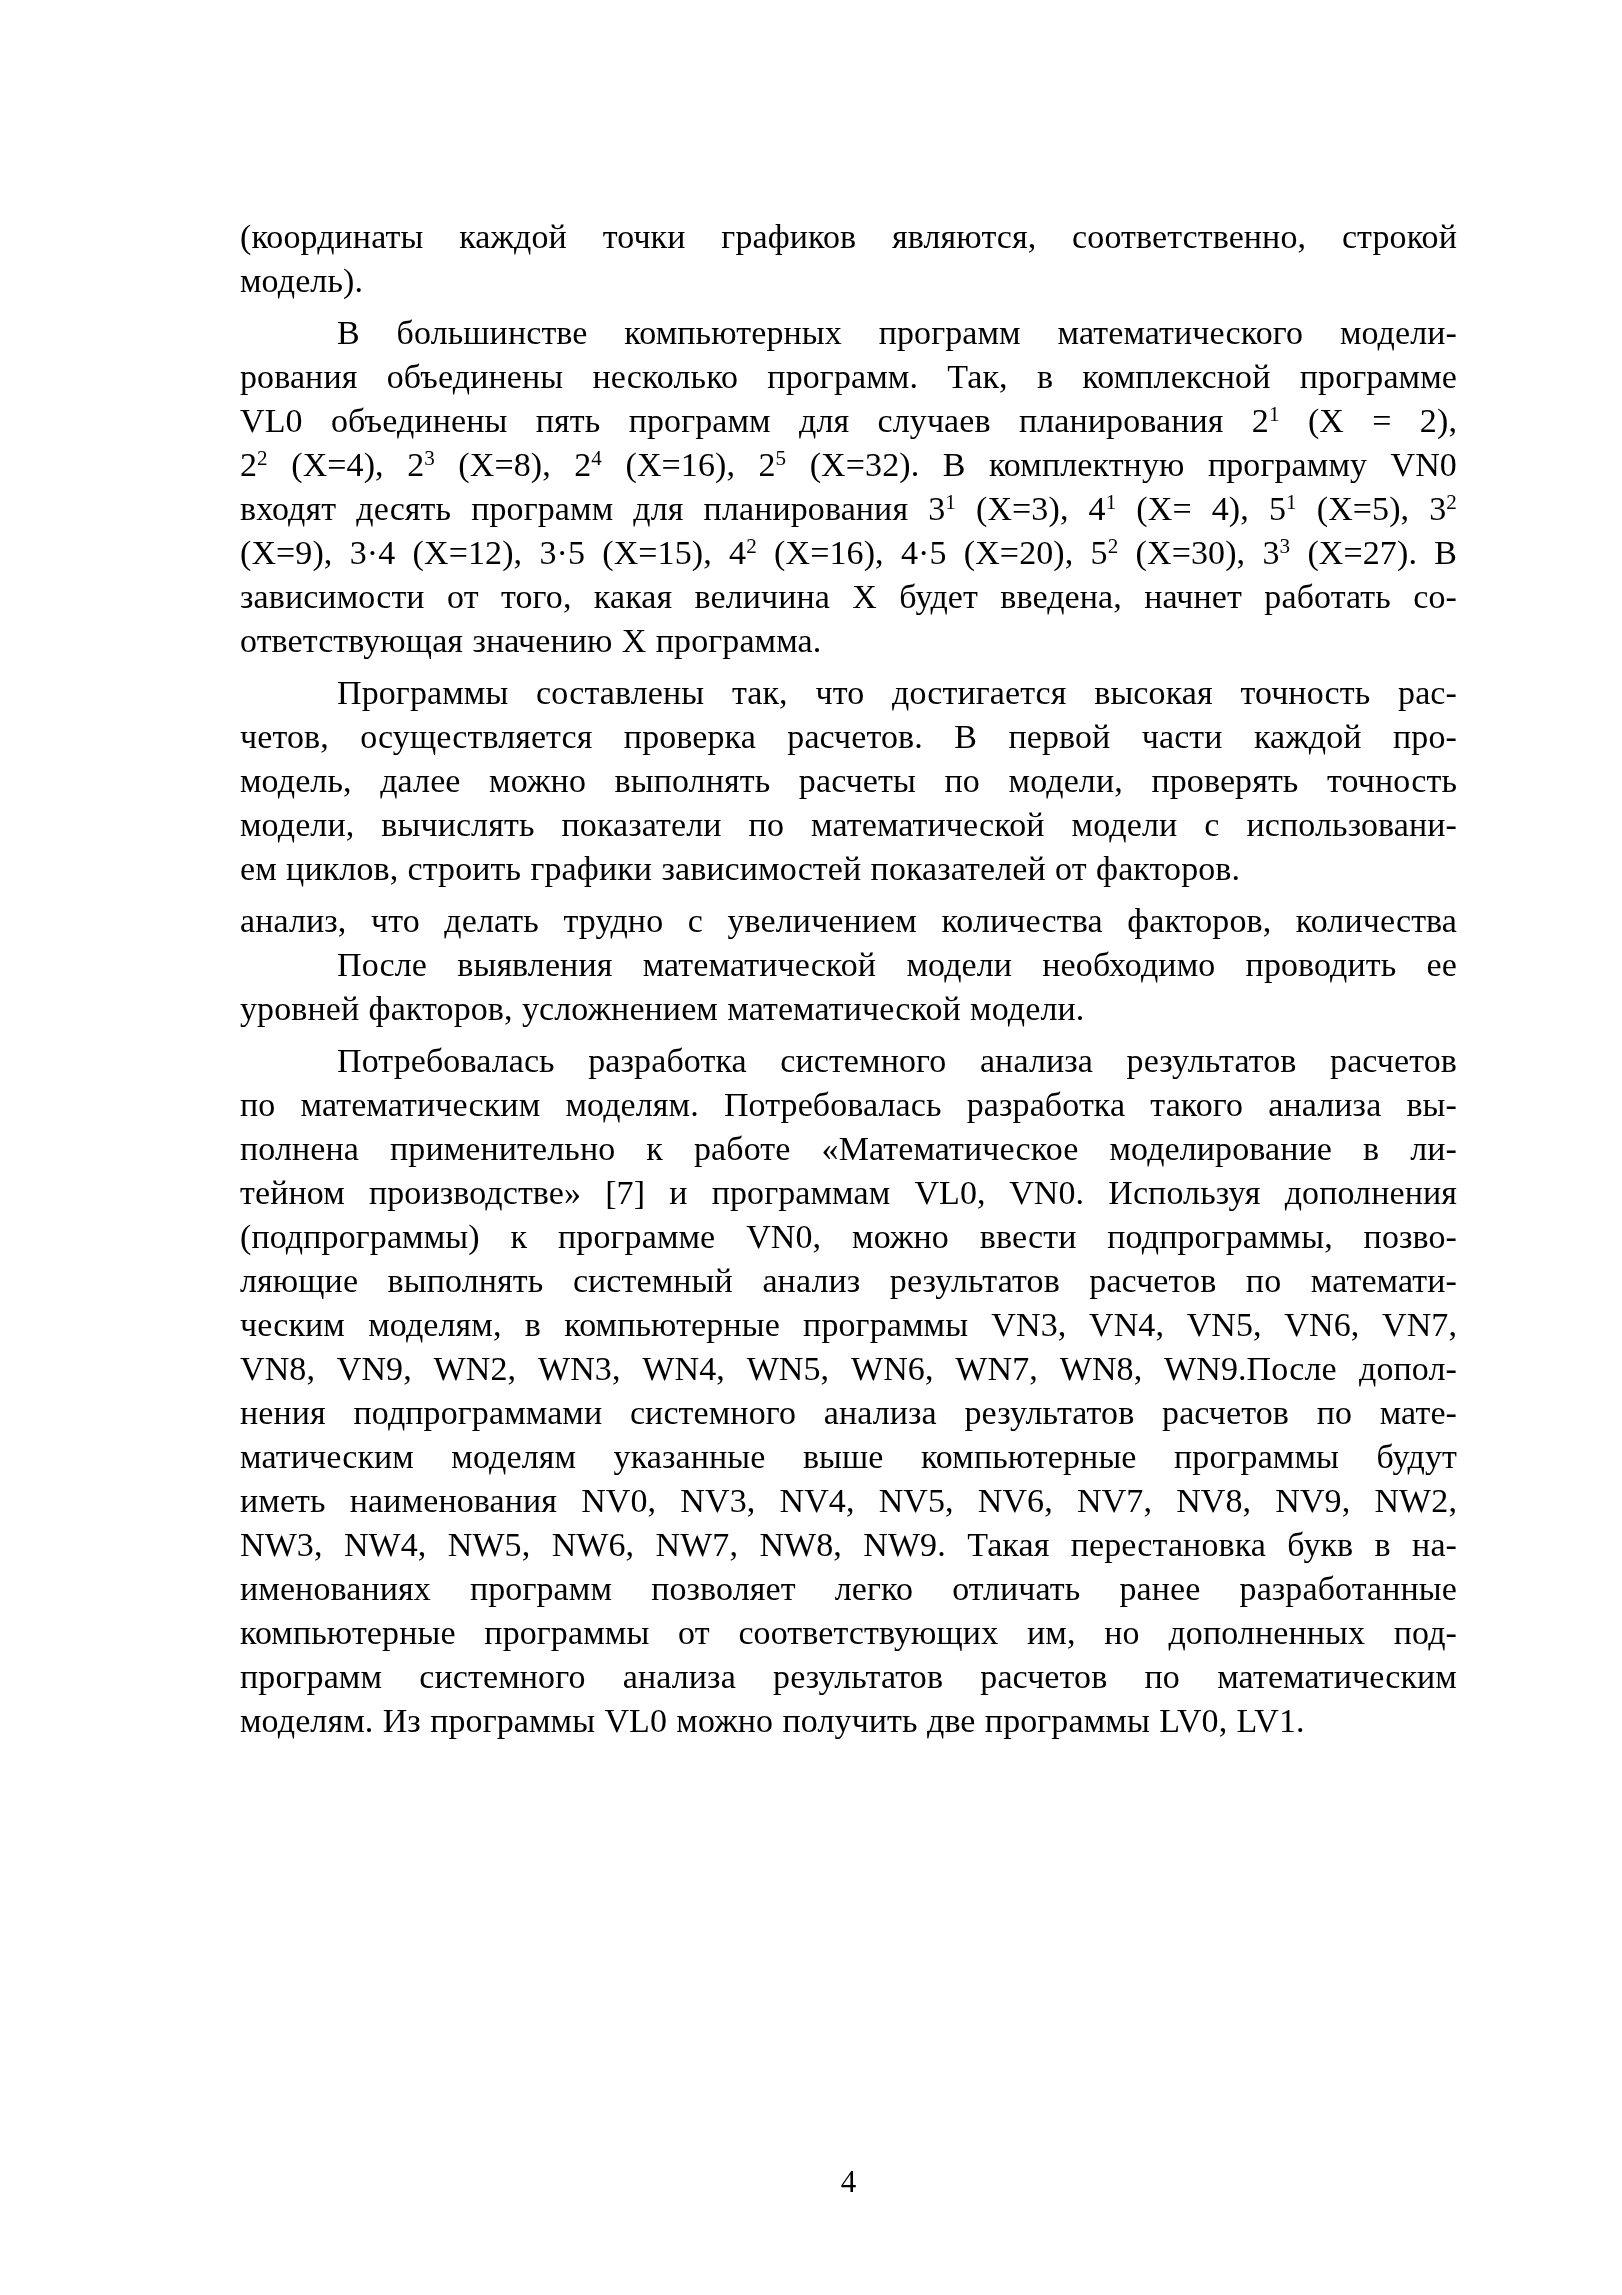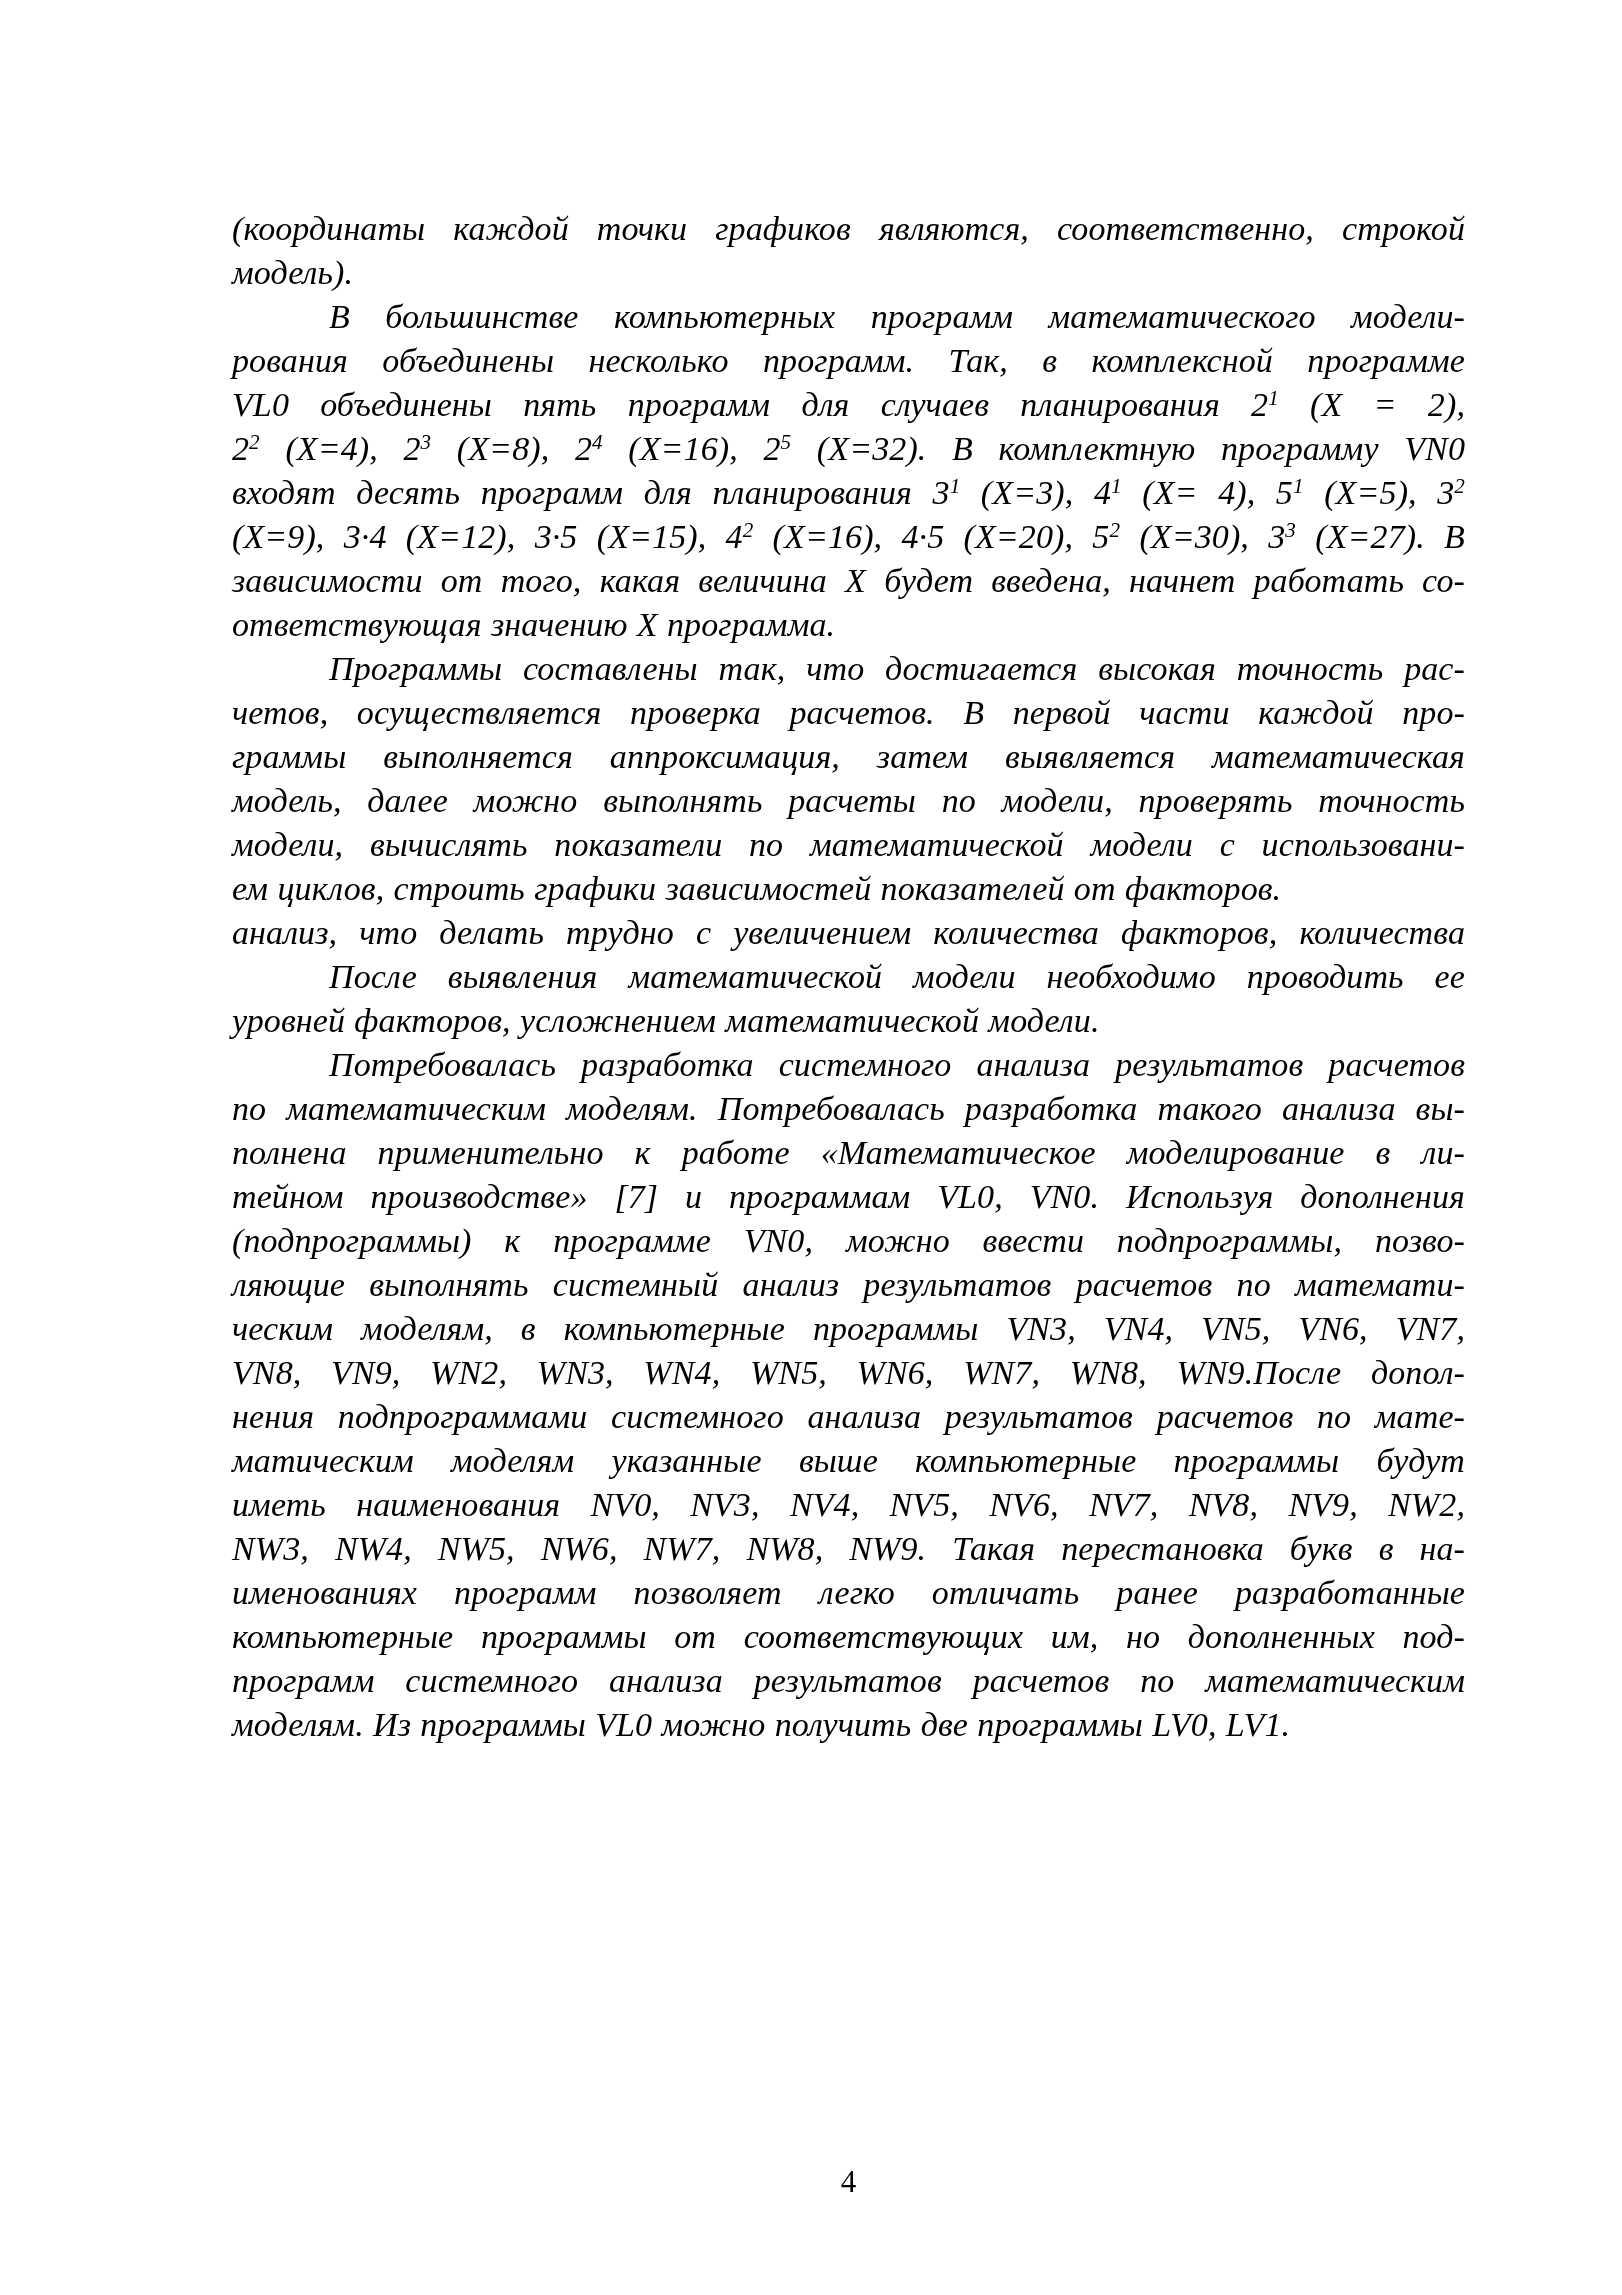--- a/index.html
+++ b/index.html
@@ -16,23 +16,22 @@
     font-family: "Liberation Serif", "DejaVu Serif", serif;
     color: #000000;
   }
   .text-block {
     position: absolute;
     left: 232px;
     top: 207px;
     width: 1233px;
   }
   .para {
-    margin: 0;
+    margin: 8px;
     padding: 0;
-    font-style: italic;
   }
   .line {
     font-size: 34px;
     line-height: 44px;
     text-align: justify;
     text-align-last: justify;
     text-justify: inter-word;
     letter-spacing: 0.1px;
     word-spacing: 0.7px;
   }
@@ -73,21 +72,20 @@
         <div class="line"><span>VL0 объединены пять программ для случаев планирования 2</span><span class="sup">1</span><span> (X = 2),</span></div>
         <div class="line"><span>2</span><span class="sup">2</span><span> (X=4), 2</span><span class="sup">3</span><span> (X=8), 2</span><span class="sup">4</span><span> (X=16), 2</span><span class="sup">5</span><span> (X=32). В комплектную программу VN0</span></div>
         <div class="line"><span>входят десять программ для планирования 3</span><span class="sup">1</span><span> (X=3), 4</span><span class="sup">1</span><span> (X= 4), 5</span><span class="sup">1</span><span> (X=5), 3</span><span class="sup">2</span></div>
         <div class="line"><span>(X=9), 3·4 (X=12), 3·5 (X=15), 4</span><span class="sup">2</span><span> (X=16), 4·5 (X=20), 5</span><span class="sup">2</span><span> (X=30), 3</span><span class="sup">3</span><span> (X=27). В</span></div>
         <div class="line"><span>зависимости от того, какая величина X будет введена, начнет работать со-</span></div>
         <div class="line last"><span>ответствующая значению X программа.</span></div>
       </div>
       <div class="para">
         <div class="line indent"><span>Программы составлены так, что достигается высокая точность рас-</span></div>
         <div class="line"><span>четов, осуществляется проверка расчетов. В первой части каждой про-</span></div>
-        <div class="line"><span>граммы выполняется аппроксимация, затем выявляется математическая</span></div>
         <div class="line"><span>модель, далее можно выполнять расчеты по модели, проверять точность</span></div>
         <div class="line"><span>модели, вычислять показатели по математической модели с использовани-</span></div>
         <div class="line last"><span>ем циклов, строить графики зависимостей показателей от факторов.</span></div>
       </div>
       <div class="para">
         <div class="line"><span>анализ, что делать трудно с увеличением количества факторов, количества</span></div>
         <div class="line indent"><span>После выявления математической модели необходимо проводить ее</span></div>
         <div class="line last"><span>уровней факторов, усложнением математической модели.</span></div>
       </div>
       <div class="para">

